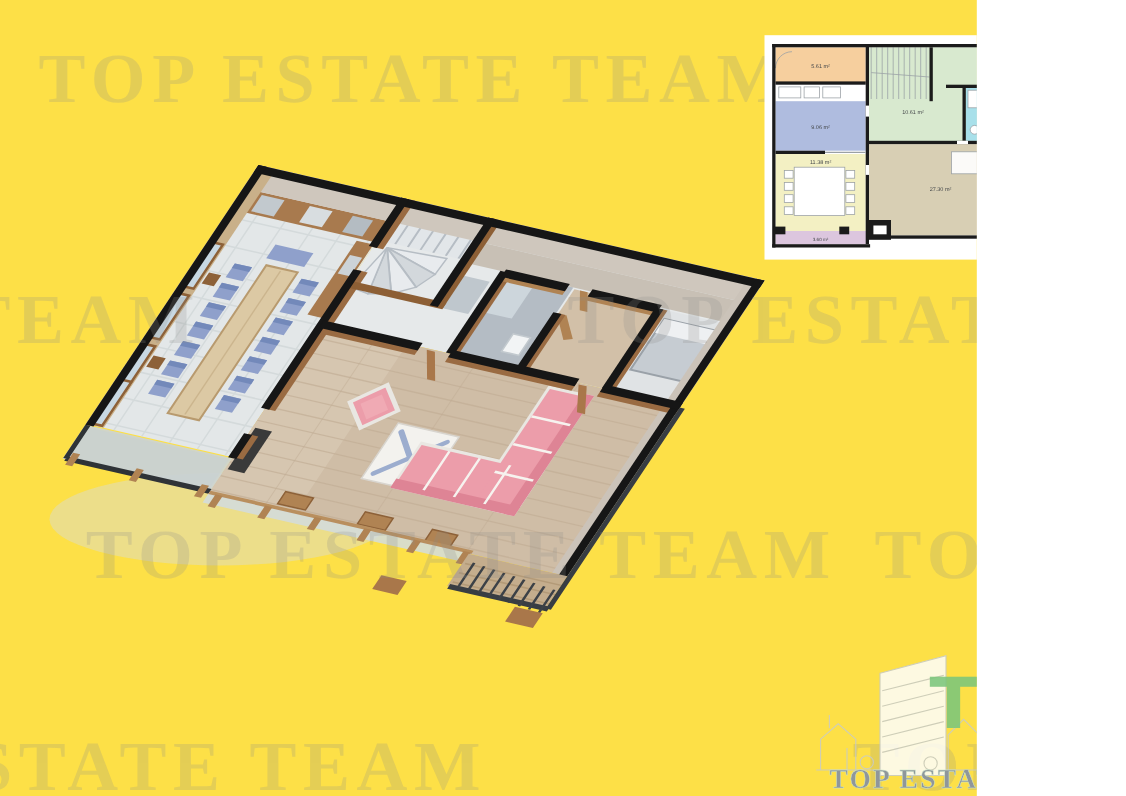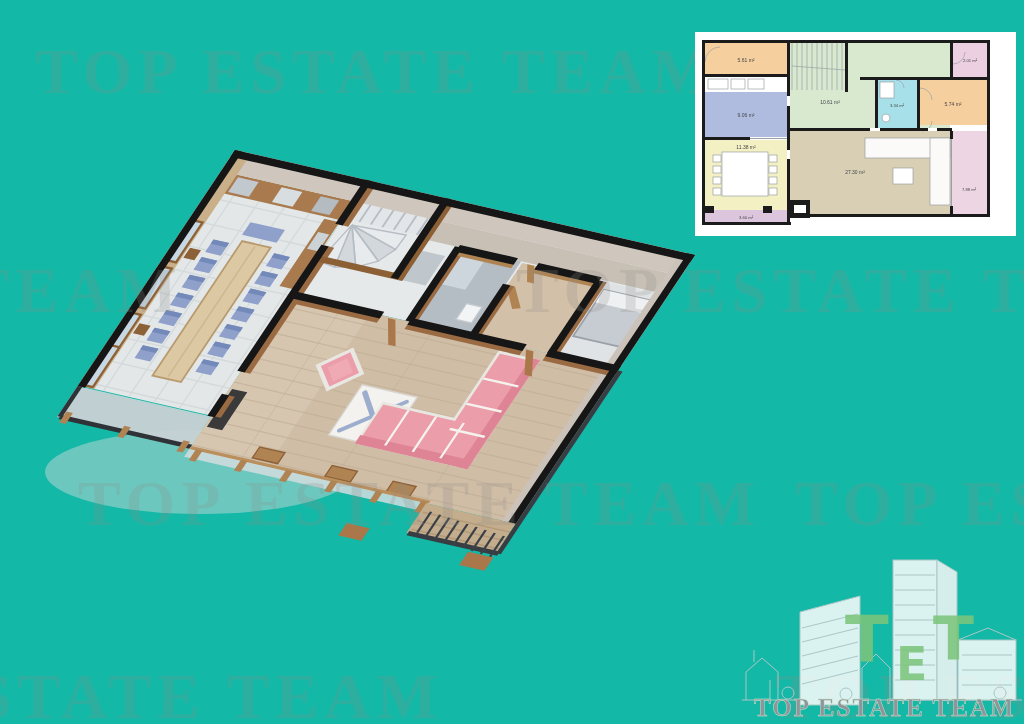--- a/index.html
+++ b/index.html
@@ -1,16 +1,16 @@
 <!DOCTYPE html>
 <html><head>
 <meta charset="utf-8">
 <style>
   html,body{margin:0;padding:0;background:#ffffff;}
-  .stage{position:relative;width:1024px;height:724px;background:#14b8a6;overflow:hidden;
+  .stage{position:relative;width:888px;height:724px;background:#fde047;overflow:hidden;
          font-family:"Liberation Sans",sans-serif;}
   svg{display:block;}
   .wm{font-family:"Liberation Serif",serif;font-weight:700;font-size:64px;letter-spacing:6px;opacity:.22;}
   .logoname{font-family:"Liberation Serif",serif;font-weight:700;font-size:25px;letter-spacing:2px;}
   .mono{font-family:"DejaVu Sans",sans-serif;font-weight:700;opacity:.88;}
   .arealabel{font-family:"Liberation Sans",sans-serif;font-size:5px;fill:#45484b;}
   .arealabel-sm{font-family:"Liberation Sans",sans-serif;font-size:4.2px;fill:#45484b;}
 </style>
 </head>
 <body>

